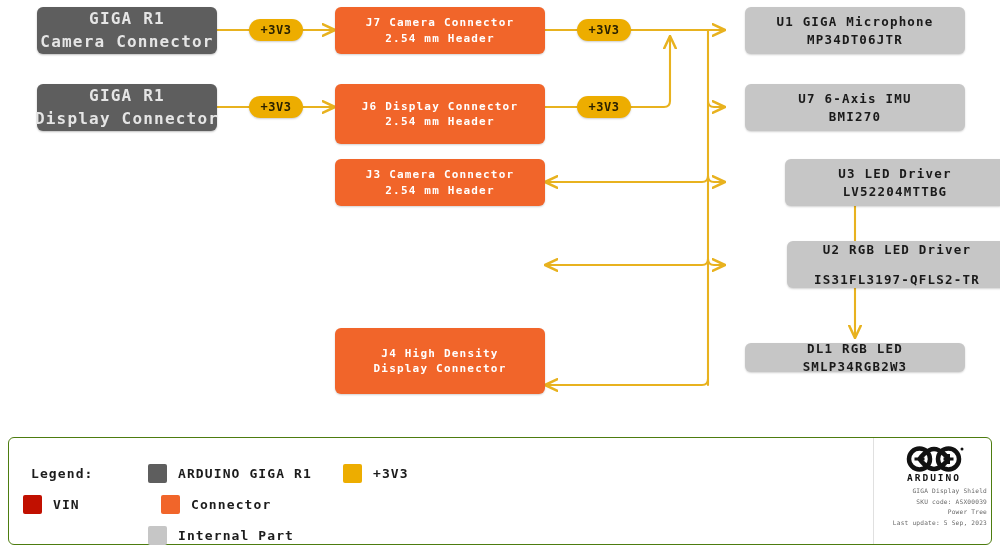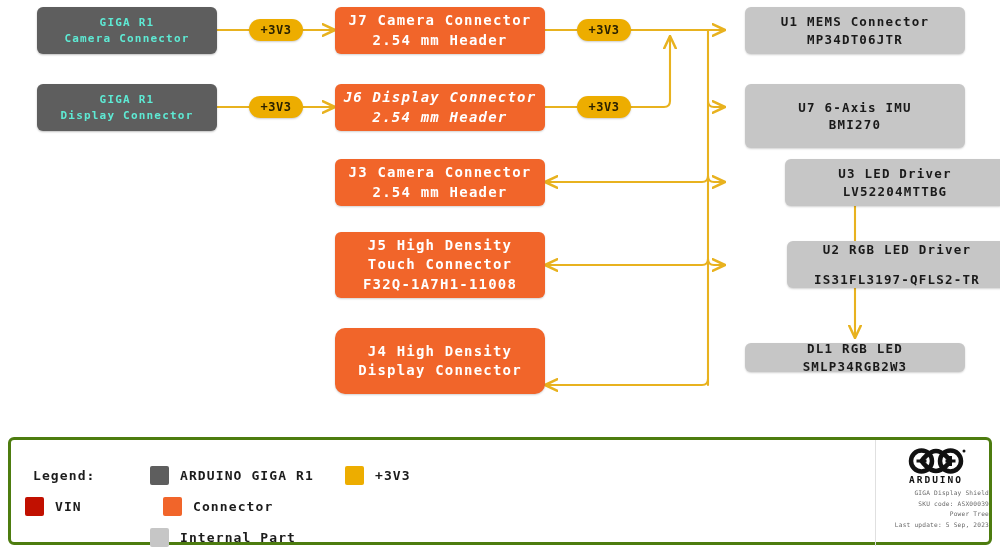--- a/index.html
+++ b/index.html
@@ -13,25 +13,25 @@
   
   .node{
     position:absolute;border-radius:6px;
     display:flex;flex-direction:column;align-items:center;justify-content:center;
     text-align:center;box-sizing:border-box;
     letter-spacing:1.2px;line-height:1.38;
     z-index:3;
   }
   .node .ln{display:block;white-space:nowrap;}
   .node.giga{
-    background:#5e5e5e;color:#5eead4;font-size:11px;font-weight:700;
+    background:#5e5e5e;color:#e5e5e5;font-size:16px;font-weight:700;
     box-shadow:0 1px 2px rgba(0,0,0,.25);
   }
   .node.conn{
-    background:#f1652a;color:#ffffff;font-size:14px;font-weight:700;
+    background:#f1652a;color:#ffffff;font-size:11px;font-weight:700;
     box-shadow:0 1px 2px rgba(0,0,0,.18);
   }
   .node.internal{
     background:#c6c6c6;color:#1a1a1a;font-size:12.5px;font-weight:700;
     box-shadow:0 1px 2px rgba(0,0,0,.18);
   }
 
   
   .pill{
     position:absolute;background:#edad00;color:#2b2200;
@@ -39,21 +39,21 @@
     display:flex;align-items:center;justify-content:center;
     z-index:5;box-shadow:0 1px 2px rgba(0,0,0,.2);
   }
 
   
   #wires{position:absolute;left:0;top:0;width:1000px;height:555px;z-index:2;}
 
   
   .panel{
     position:absolute;left:8px;top:437px;width:984px;height:108px;
-    border:3px solid #4d7c0f;border-radius:6px;background:#fff;
+    border:1px solid #4d7c0f;border-radius:6px;background:#fff;
     box-sizing:border-box;z-index:4;
   }
   .panel-split{
     position:absolute;left:864px;top:0;width:1px;height:106px;background:#e0e0e0;
   }
   .legend-grid{position:absolute;left:0;top:0;width:860px;height:106px;}
   .lrow{position:absolute;display:flex;align-items:center;}
   .swatch{width:19px;height:19px;border-radius:2px;display:inline-block;flex:0 0 auto;}
   .ltext{
     margin-left:11px;font-size:13px;font-weight:700;color:#1c1c1c;
@@ -150,47 +150,42 @@
   </div>
   <div class="pill" style="left:577px;top:96px;width:54px;height:22px;">
     <span>+3V3</span>
   </div>
 
   <div class="node conn" style="left:335px;top:7px;width:210px;height:47px;">
     <span class="ln">J7 Camera Connector</span>
     <span class="ln">2.54 mm Header</span>
   </div>
 
-  <div class="node conn" style="left:335px;top:84px;width:210px;height:47px;font-style:italic;">
+  <div class="node conn" style="left:335px;top:84px;width:210px;height:60px;">
     <span class="ln">J6 Display Connector</span>
     <span class="ln">2.54 mm Header</span>
   </div>
 
   <div class="node conn" style="left:335px;top:159px;width:210px;height:47px;">
     <span class="ln">J3 Camera Connector</span>
     <span class="ln">2.54 mm Header</span>
   </div>
 
-  <div class="node conn" style="left:335px;top:232px;width:210px;height:66px;">
-    <span class="ln">J5 High Density</span>
-    <span class="ln">Touch Connector</span>
-    <span class="ln">F32Q-1A7H1-11008</span>
-  </div>
-
-  <div class="node conn" style="left:335px;top:328px;width:210px;height:66px;border-radius:10px;">
+
+  <div class="node conn" style="left:335px;top:328px;width:210px;height:66px;">
     <span class="ln">J4 High Density</span>
     <span class="ln">Display Connector</span>
   </div>
 
   <div class="node internal" style="left:745px;top:7px;width:220px;height:47px;">
-    <span class="ln">U1 MEMS Connector</span>
+    <span class="ln">U1 GIGA Microphone</span>
     <span class="ln">MP34DT06JTR</span>
   </div>
 
-  <div class="node internal" style="left:745px;top:84px;width:220px;height:64px;">
+  <div class="node internal" style="left:745px;top:84px;width:220px;height:47px;">
     <span class="ln">U7 6-Axis IMU</span>
     <span class="ln">BMI270</span>
   </div>
 
   <div class="node internal" style="left:745px;top:159px;width:220px;height:47px;margin-left:40px;">
     <span class="ln">U3 LED Driver</span>
     <span class="ln">LV52204MTTBG</span>
   </div>
 
   <div class="node internal" style="left:787px;top:241px;width:220px;height:47px;justify-content:space-between;">

